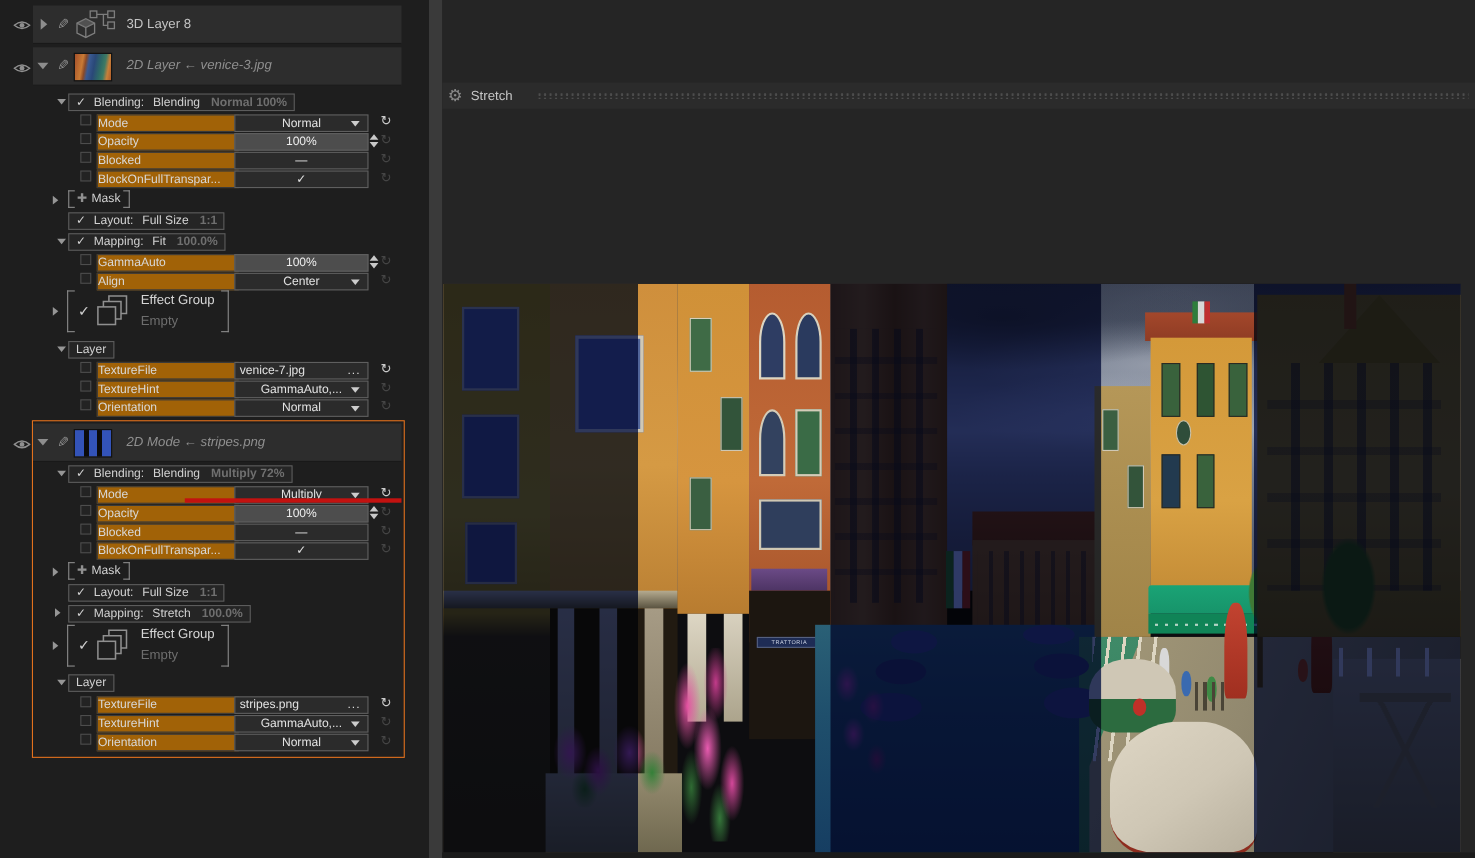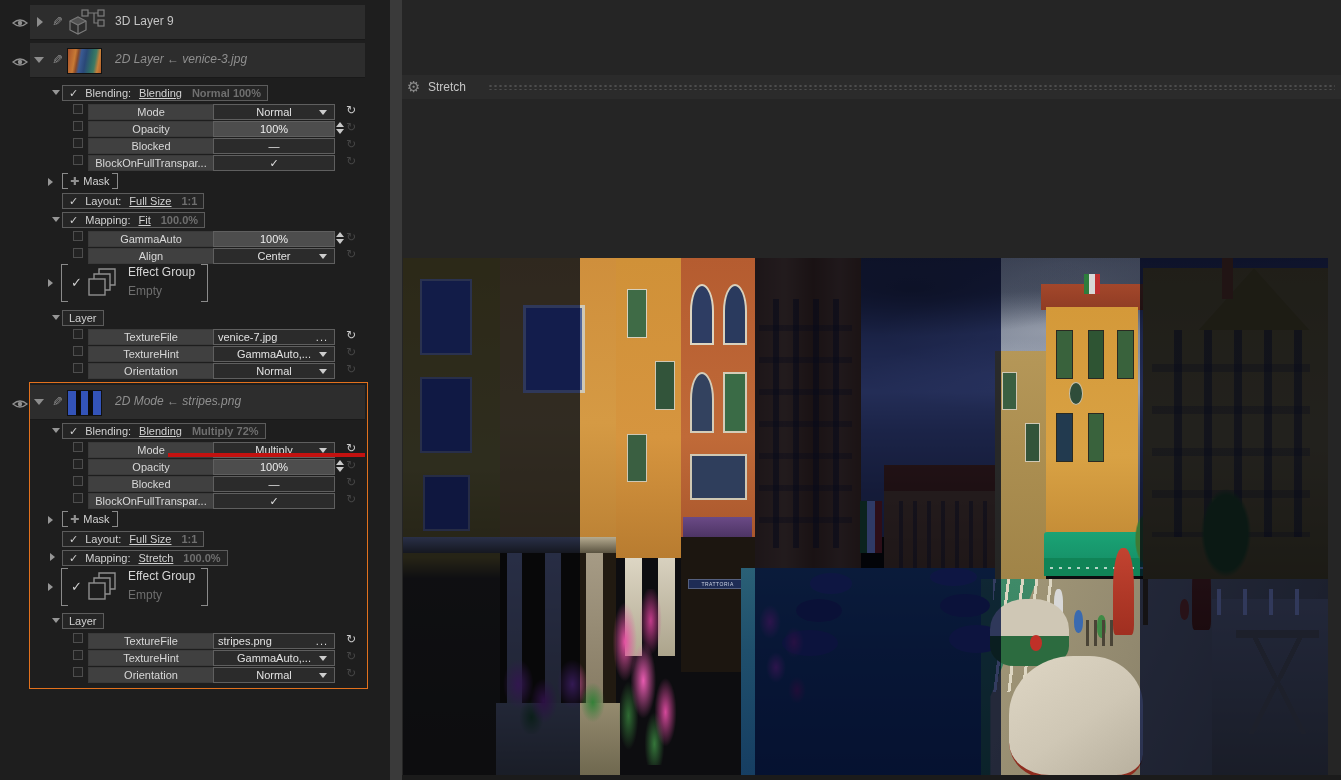--- a/index.html
+++ b/index.html
@@ -18,39 +18,39 @@
   .pencil{position:absolute;font-size:13px;color:#8f8f8f;transform:scaleX(-1);}
   .thumb{position:absolute;left:37px;top:5px;width:33px;height:24px;border:1px solid #111;}
   .thumb.venice{background:linear-gradient(100deg,#a5502a 0%,#c87a35 22%,#8a4a28 30%,#3a5a92 38%,#2a4878 52%,#2e6a66 68%,#3f7a64 78%,#c8803a 88%,#b05a28 100%);}
   .thumb.stripes{background:linear-gradient(90deg,#3353b8 0 24%,#0b0b0b 24% 38%,#3353b8 38% 62%,#0b0b0b 62% 76%,#3353b8 76% 100%);}
   .tri-d{width:0;height:0;border-left:5px solid transparent;border-right:5px solid transparent;border-top:6px solid #8d8d8d;}
   .tri-r{width:0;height:0;border-top:5px solid transparent;border-bottom:5px solid transparent;border-left:6px solid #8d8d8d;}
   .tri-sm-d{width:0;height:0;border-left:4px solid transparent;border-right:4px solid transparent;border-top:5px solid #969696;}
   .tri-sm-r{width:0;height:0;border-top:4px solid transparent;border-bottom:4px solid transparent;border-left:5px solid #969696;}
   
   .cb{position:absolute;left:73px;width:8px;height:8px;border:1px solid #4d4d4d;background:#232323;}
-  .lblcell{position:absolute;left:88px;width:124px;height:14px;border:1px solid #3a3a3a;background:#404040;
-           color:#d8d8d8;font-size:11px;text-align:center;padding-right:3px;line-height:14px;white-space:nowrap;overflow:hidden;}
+  .lblcell{position:absolute;left:88px;width:124px;height:14px;border:1px solid #3a3a3a;background:#a16207;
+           color:#d8d8d8;font-size:11px;text-align:left;padding-right:3px;line-height:14px;white-space:nowrap;overflow:hidden;}
   .wgt{position:absolute;left:213px;width:120px;height:14px;border:1px solid #5f5f5f;background:#2b2b2b;
        font-size:11px;color:#e2e2e2;line-height:14px;text-align:center;}
   .wgt.num{background:#4d4d4d;color:#ededed;}
   .wgt .caret{position:absolute;right:7px;top:5px;width:0;height:0;border-left:4px solid transparent;border-right:4px solid transparent;border-top:5px solid #cdcdcd;}
   .wgt.file{text-align:left;padding-left:4px;width:116px;}
   .wgt.file .dots{position:absolute;right:6px;top:0;color:#dedede;letter-spacing:1px;}
   .spin{position:absolute;left:336px;width:9px;height:14px;}
   .spin i{position:absolute;left:0;width:0;height:0;border-left:4px solid transparent;border-right:4px solid transparent;}
   .spin .u{top:1px;border-bottom:5px solid #c9c9c9;}
   .spin .d{bottom:1px;border-top:5px solid #c9c9c9;}
   .reset{position:absolute;left:346px;top:-1px;font-size:12px;line-height:15px;color:#454545;font-family:"DejaVu Sans",sans-serif;}
   .reset.on{color:#c9c9c9;}
   
   .shead{position:absolute;left:62px;height:14px;border:1px solid #5c5c5c;background:#252525;
          font-size:11px;line-height:14px;color:#d2d2d2;padding:0 6px;white-space:nowrap;}
   .shead .chk{color:#d2d2d2;margin-right:7px;}
-  .shead .nm{margin-left:8px;text-decoration:underline;}
+  .shead .nm{margin-left:8px;}
   .shead .sum{margin-left:10px;color:#6f6f6f;font-weight:bold;}
   .bracket{position:absolute;font-size:11px;color:#d2d2d2;}
   .bracket::before,.bracket::after{content:"";position:absolute;top:0;bottom:0;width:5px;border:1px solid #8a8a8a;}
   .bracket::before{left:-8px;border-right:none;}
   .bracket::after{right:-8px;border-left:none;}
   .plus{color:#909090;font-size:11px;margin-right:4px;}
   .orange-rect{left:29px;top:382px;width:337px;height:305px;border:1px solid #e2711d;}
   .redline{left:168px;top:453px;width:197px;height:4px;background:#c31210;}
   
   .fx{position:absolute;left:70px;width:132px;height:38px;}
@@ -91,21 +91,21 @@
       <g stroke="#7d7d7d" fill="none" stroke-width="1.2">
         <path d="M4 12 L12 8 L20 12 L20 21 L12 25 L4 21 Z"></path>
           <path d="M4 12 L12 16 L20 12 M12 16 L12 25"></path>
         <rect x="16" y="1" width="6" height="6"></rect>
           <rect x="32" y="1" width="6" height="6"></rect>
           <rect x="32" y="11" width="6" height="6"></rect>
         <path d="M22 4 L28 4 L28 14 L32 14 M28 4 L32 4"></path>
       </g>
       <path d="M12 8 L20 12 L12 16 L4 12 Z" fill="#6f6f6f" opacity=".55" stroke="none"></path>
     </svg>
-    <span class="title">3D Layer 9</span>
+    <span class="title">3D Layer 8</span>
   </div>
 
   <svg class="abs eye" style="left:12px;top:56px" viewBox="0 0 16 12">
       <path d="M1 6 Q8 0 15 6 Q8 12 1 6 Z" fill="none" stroke="#8f8f8f" stroke-width="1.3"></path>
       <circle cx="8" cy="6" r="2.2" fill="#8f8f8f"></circle>
     </svg>
   <div class="abs layerbar" style="top:43px">
     <span class="abs tri-d" style="left:4px;top:14px"></span>
     <span class="pencil" style="left:22px;top:9px">✎</span>
     <span class="thumb venice"></span>

